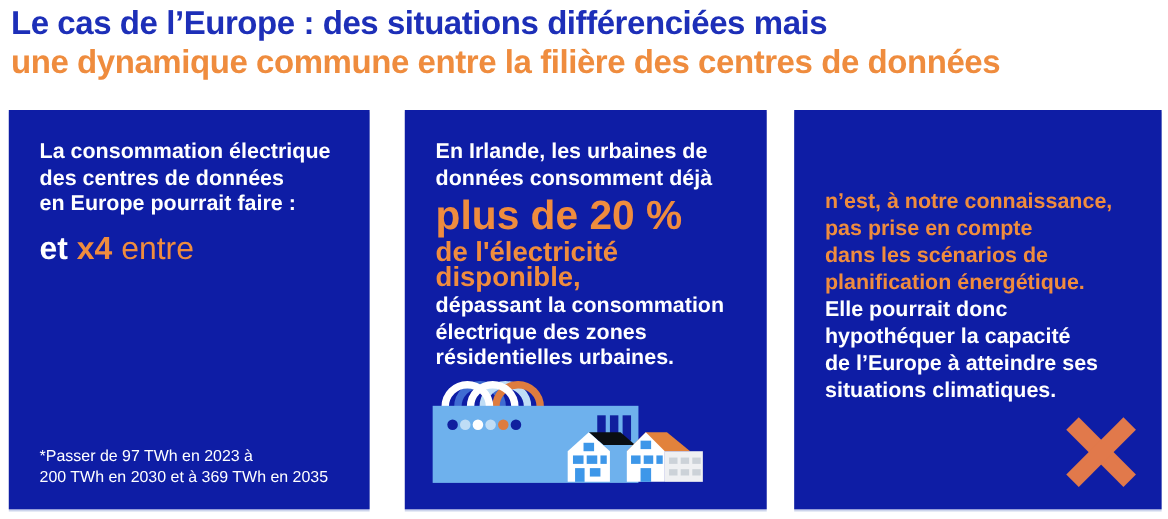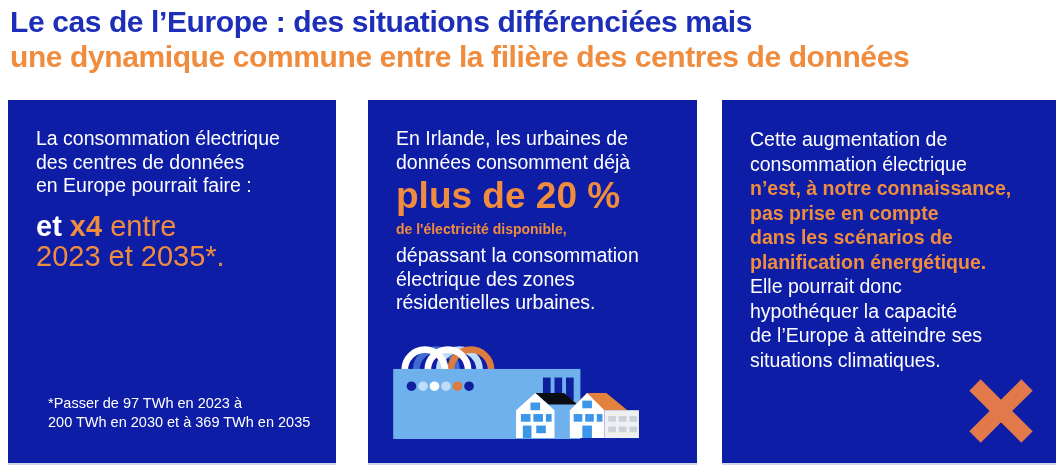--- a/index.html
+++ b/index.html
@@ -26,32 +26,32 @@
   .title .t1{display:block;color:var(--title-blue);}
   .title .t2{display:block;color:var(--accent-orange);}
 
   .card{position:absolute;top:100px;height:363px;background:var(--card-blue);color:#fff;
         box-sizing:border-box;padding:27px 20px 0 28px;
         box-shadow:0 2px 0 rgba(165,178,220,.55);}
   .card1{left:8px;width:328px;}
   .card2{left:368px;width:329px;}
   .card3{left:722px;width:334px;}
 
-  .body{font-size:19.5px;line-height:23.5px;margin:0;font-weight:400;}
+  .body{font-size:19.5px;line-height:23.5px;margin:0;font-weight:700;}
   .ml{white-space:pre-line;}
-  .o{color:var(--accent-orange);}
+  .o{color:var(--accent-orange);margin-top:44px;}
   .b{font-weight:bold;}
 
   .stat{font-size:29px;line-height:30.5px;margin-top:7px;}
   .stat2{margin-top:13px;}
-  .footnote{position:absolute;left:28px;bottom:19px;margin:12px;font-size:14.5px;line-height:19px;
+  .footnote{position:absolute;left:28px;bottom:19px;margin:0;font-size:14.5px;line-height:19px;
             white-space:pre-line;font-weight:400;}
 
   .big-stat{font-size:37px;line-height:44px;color:var(--accent-orange);font-weight:700;}
-  .stat-sub{font-size:14px;line-height:23px;color:var(--accent-orange);font-weight:bold;
+  .stat-sub{font-size:25px;line-height:23px;color:var(--accent-orange);font-weight:bold;
             margin-bottom:3px;}
   .card2 .after{margin-top:0;}
 
   .illustration{position:absolute;left:25px;bottom:24px;width:250px;height:96px;}
 
   .body3{line-height:24.5px;}
   .cross{position:absolute;right:22px;bottom:19px;width:66px;height:66px;}
 </style>
 </head>
 <body>
@@ -62,21 +62,20 @@
     <span class="t1">Le cas de l’Europe : des situations différenciées mais</span>
     <span class="t2">une dynamique commune entre la filière des centres de données</span>
   </h1>
 
   <section class="card card1">
     <p class="body ml">La consommation électrique
 des centres de données
 en Europe pourrait faire :</p>
     <div class="stat stat2">
       <div><span class="b">et </span><span class="b o">x4</span><span class="o"> entre</span></div>
-      <div class="o">2023 et 2035*.</div>
     </div>
     <p class="footnote">*Passer de 97 TWh en 2023 à
 200 TWh en 2030 et à 369 TWh en 2035</p>
   </section>
 
   <section class="card card2">
     <p class="body ml">En Irlande, les urbaines de
 données consomment déjà</p>
     <div class="big-stat">plus de 20 %</div>
     <div class="stat-sub">de l'électricité disponible,</div>
@@ -140,22 +139,20 @@
         <rect x="235" y="76" width="8" height="6" fill="var(--annex-window)"></rect>
         <rect x="246" y="76" width="8" height="6" fill="var(--annex-window)"></rect>
         <rect x="224" y="87" width="8" height="6" fill="var(--annex-window)"></rect>
         <rect x="235" y="87" width="8" height="6" fill="var(--annex-window)"></rect>
         <rect x="246" y="87" width="8" height="6" fill="var(--annex-window)"></rect>
       </g>
     </svg>
   </section>
 
   <section class="card card3">
-    <p class="body body3 ml">Cette augmentation de
-consommation électrique</p>
     <p class="body body3 ml o b">n’est, à notre connaissance,
 pas prise en compte
 dans les scénarios de
 planification énergétique.</p>
     <p class="body body3 ml">Elle pourrait donc
 hypothéquer la capacité
 de l’Europe à atteindre ses
 situations climatiques.</p>
     <svg class="cross" viewBox="0 0 70 70" xmlns="http://www.w3.org/2000/svg">
       <g transform="rotate(45 35 35)" fill="var(--cross-orange)">

